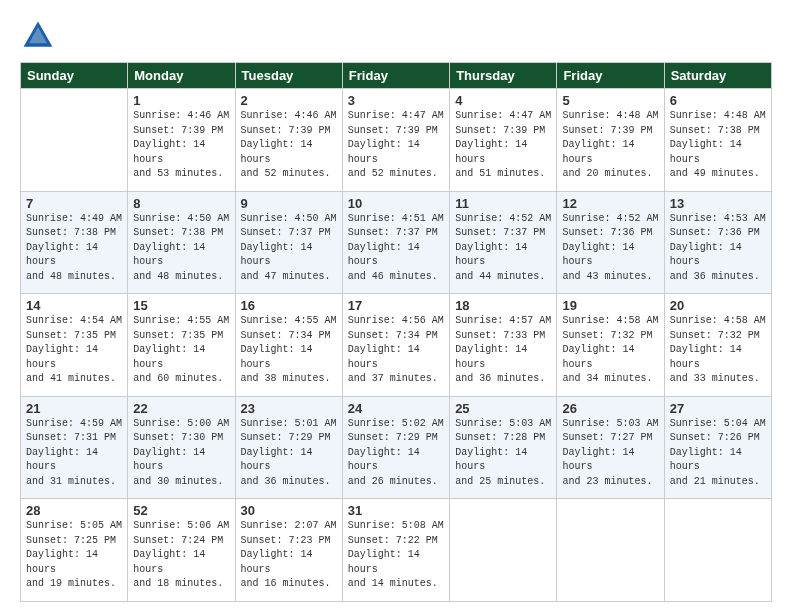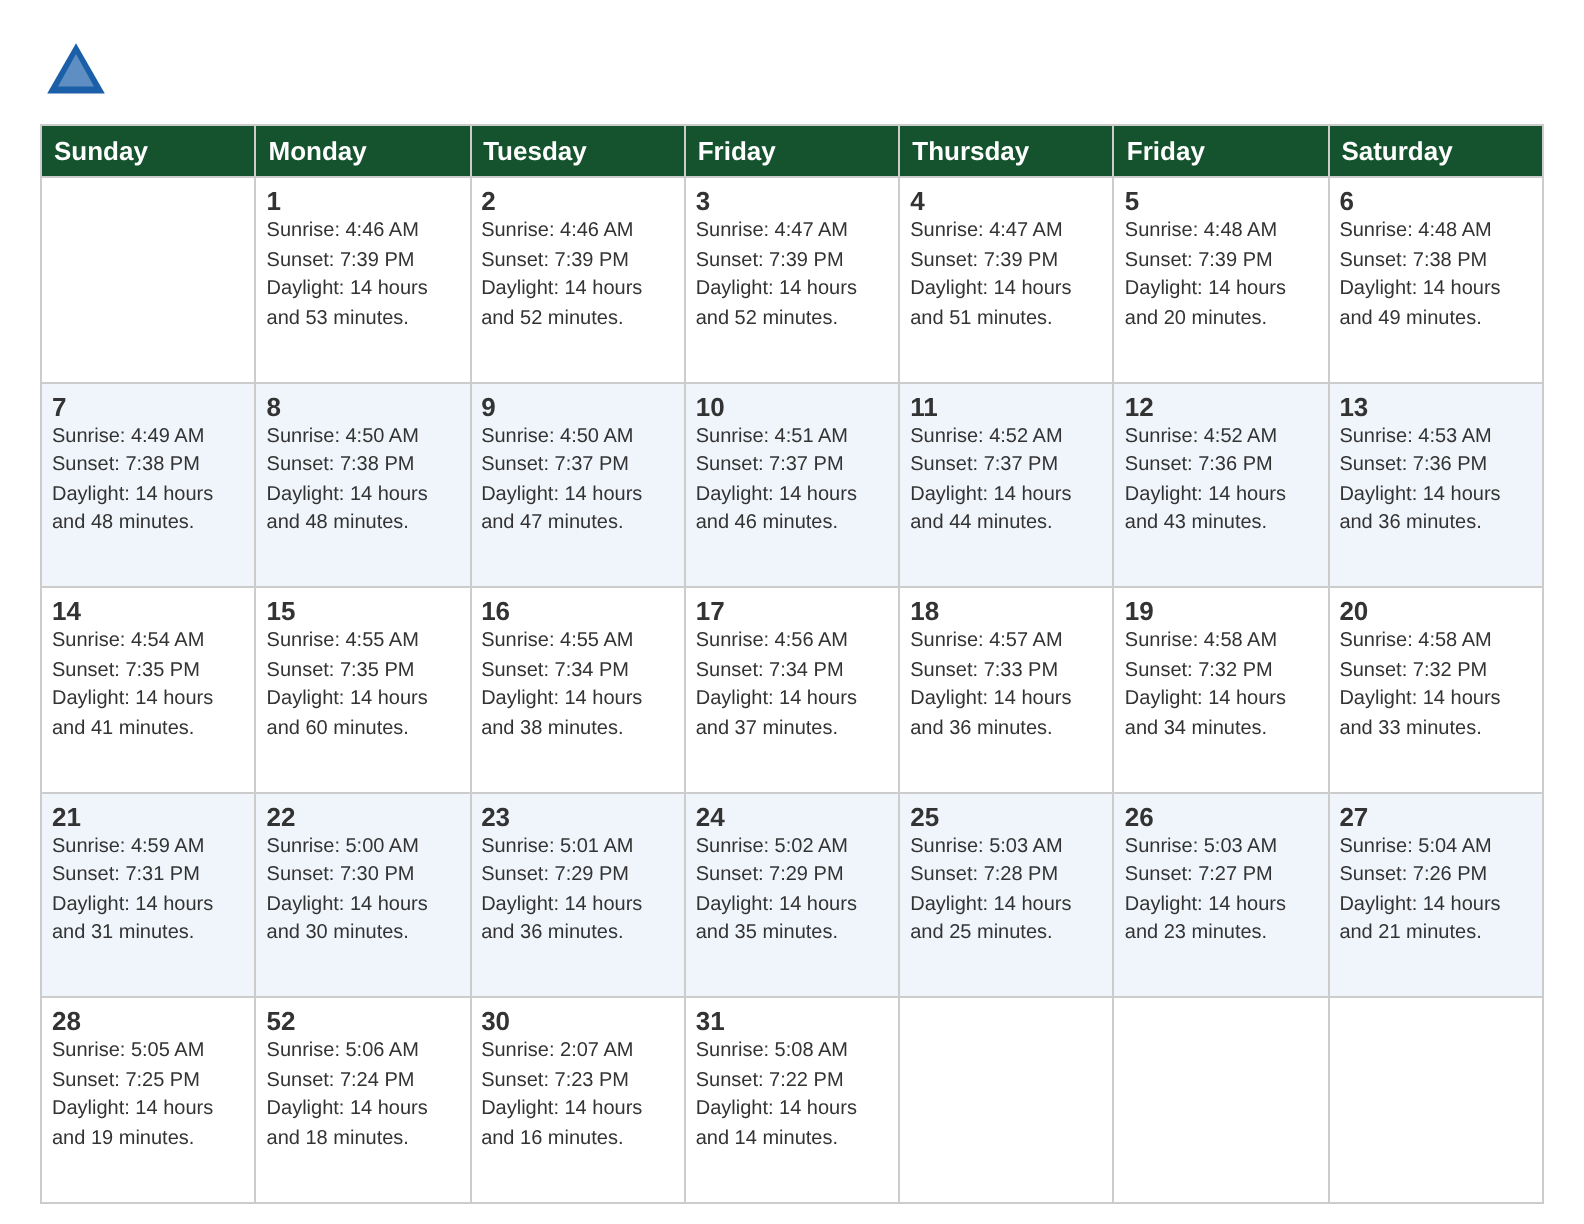--- a/index.html
+++ b/index.html
@@ -86,20 +86,21 @@
     .day-number {
       font-size: 13px;
       font-weight: bold;
       color: #333;
       margin-bottom: 1px;
     }
     .day-info {
       font-size: 10px;
       line-height: 1.45;
       color: #333;
+      font-family: Liberation Mono, monospace;
     }
     .empty {
       background: #fff;
     }
     tr.row-alt td { background: #f0f5fb; }
   </style>
 </head>
 <body>
 
 <div class="page">
@@ -228,21 +229,21 @@
           <td>
             <div class="day-number">22</div>
             <div class="day-info"><span>Sunrise: 5:00 AM</span><br><span>Sunset: 7:30 PM</span><br><span>Daylight: 14 hours</span><br><span>and 30 minutes.</span></div>
           </td>
           <td>
             <div class="day-number">23</div>
             <div class="day-info"><span>Sunrise: 5:01 AM</span><br><span>Sunset: 7:29 PM</span><br><span>Daylight: 14 hours</span><br><span>and 36 minutes.</span></div>
           </td>
           <td>
             <div class="day-number">24</div>
-            <div class="day-info"><span>Sunrise: 5:02 AM</span><br><span>Sunset: 7:29 PM</span><br><span>Daylight: 14 hours</span><br><span>and 35 minutes.</span></div>
+            <div class="day-info"><span>Sunrise: 5:02 AM</span><br><span>Sunset: 7:29 PM</span><br><span>Daylight: 14 hours</span><br><span>and 26 minutes.</span></div>
           </td>
           <td>
             <div class="day-number">25</div>
             <div class="day-info"><span>Sunrise: 5:03 AM</span><br><span>Sunset: 7:28 PM</span><br><span>Daylight: 14 hours</span><br><span>and 25 minutes.</span></div>
           </td>
           <td>
             <div class="day-number">26</div>
             <div class="day-info"><span>Sunrise: 5:03 AM</span><br><span>Sunset: 7:27 PM</span><br><span>Daylight: 14 hours</span><br><span>and 23 minutes.</span></div>
           </td>
           <td>

